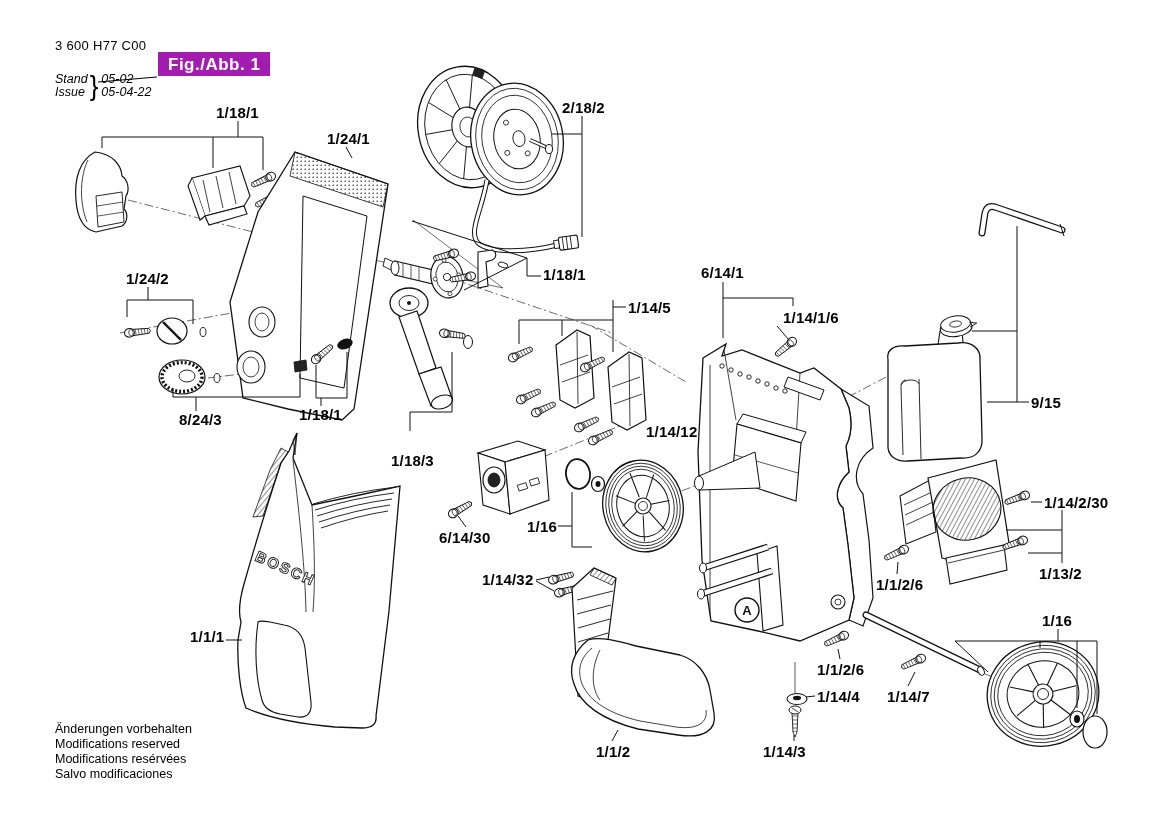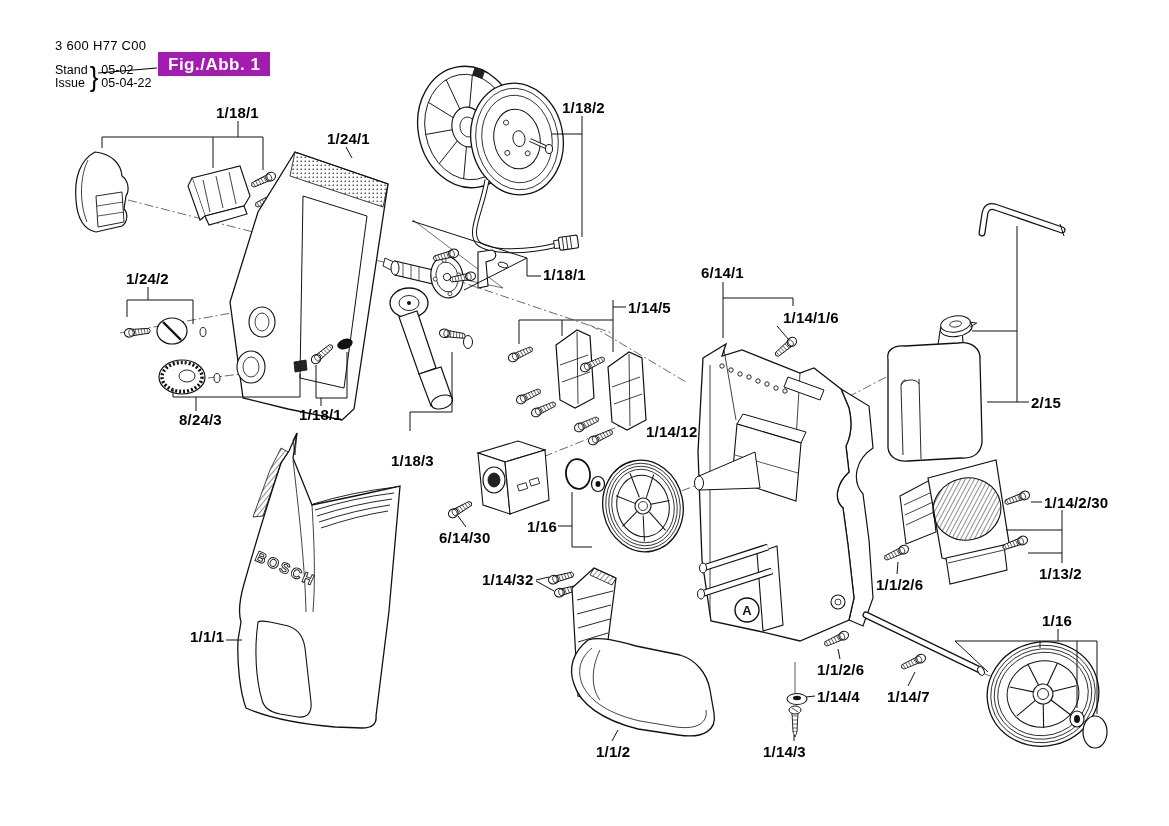--- a/index.html
+++ b/index.html
@@ -1,23 +1,23 @@
 <!DOCTYPE html>
 <html><head>
 <meta charset="utf-8">
 <style>
   html,body{margin:0;padding:0;background:#e8e8e8;}
   .page{position:relative;width:1169px;height:826px;background:#ffffff;overflow:hidden;
         font-family:"Liberation Sans",sans-serif;color:#000;}
   .drawing{position:absolute;left:0;top:0;}
   .callout{position:absolute;font:bold 15px "Liberation Sans",sans-serif;white-space:nowrap;letter-spacing:0.2px;}
   .hdr{position:absolute;left:55px;top:38px;font-size:13px;}
-  .pn{margin-bottom:11px;letter-spacing:0.3px;}
+  .pn{margin-bottom:20px;letter-spacing:0.3px;}
   .si{display:flex;align-items:center;font-size:12.5px;line-height:13px;}
-  .si .col{display:flex;flex-direction:column;}
+  .si .col{display:flex;flex-direction:column;font-style:italic;}
   .si .brace{font-size:26px;font-weight:400;margin:0 3px 0 2px;transform:scaleY(1.05);}
   .strike{position:relative;display:inline-block;}
   .strike::after{content:"";position:absolute;left:-3px;right:-6px;top:48%;border-top:1.6px solid #000;transform:rotate(-5deg);}
   .figbox{position:absolute;left:158px;top:52px;background:#a21caf;color:#fff;font:bold 17px "Liberation Sans",sans-serif;
           padding:3px 10px 1px 10px;letter-spacing:0.5px;}
   .footer{position:absolute;left:55px;top:722px;font-size:12.5px;line-height:15px;}
 </style>
 </head>
 <body>
 
@@ -394,39 +394,45 @@
       <div class="col">
         <span class="strike">05-02</span>
         <span>05-04-22</span>
       </div>
     </div>
   </div>
   <div class="figbox">Fig./Abb. 1</div>
 
   <div class="callout" style="left:216px;top:104px">1/18/1</div>
   <div class="callout" style="left:327px;top:130px">1/24/1</div>
-  <div class="callout" style="left:562px;top:99px">1/18/2</div>
+  <div class="callout" style="left:562px;top:99px">2/18/2</div>
   <div class="callout" style="left:126px;top:270px">1/24/2</div>
   <div class="callout" style="left:543px;top:266px">1/18/1</div>
   <div class="callout" style="left:701px;top:264px">6/14/1</div>
   <div class="callout" style="left:628px;top:299px">1/14/5</div>
   <div class="callout" style="left:783px;top:309px">1/14/1/6</div>
-  <div class="callout" style="left:1031px;top:394px">2/15</div>
+  <div class="callout" style="left:1031px;top:394px">9/15</div>
   <div class="callout" style="left:179px;top:411px">8/24/3</div>
   <div class="callout" style="left:299px;top:406px">1/18/1</div>
   <div class="callout" style="left:391px;top:452px">1/18/3</div>
   <div class="callout" style="left:646px;top:423px">1/14/12</div>
   <div class="callout" style="left:1044px;top:494px">1/14/2/30</div>
   <div class="callout" style="left:439px;top:529px">6/14/30</div>
   <div class="callout" style="left:527px;top:518px">1/16</div>
   <div class="callout" style="left:482px;top:571px">1/14/32</div>
   <div class="callout" style="left:876px;top:576px">1/1/2/6</div>
   <div class="callout" style="left:1039px;top:565px">1/13/2</div>
   <div class="callout" style="left:190px;top:628px">1/1/1</div>
   <div class="callout" style="left:1042px;top:612px">1/16</div>
   <div class="callout" style="left:817px;top:661px">1/1/2/6</div>
   <div class="callout" style="left:817px;top:688px">1/14/4</div>
   <div class="callout" style="left:887px;top:688px">1/14/7</div>
   <div class="callout" style="left:763px;top:743px">1/14/3</div>
   <div class="callout" style="left:596px;top:743px">1/1/2</div>
 
+  <div class="footer">
+    <div>Änderungen vorbehalten</div>
+    <div>Modifications reserved</div>
+    <div>Modifications resérvées</div>
+    <div>Salvo modificaciones</div>
+  </div>
 
 </div>
 
 </body></html>

